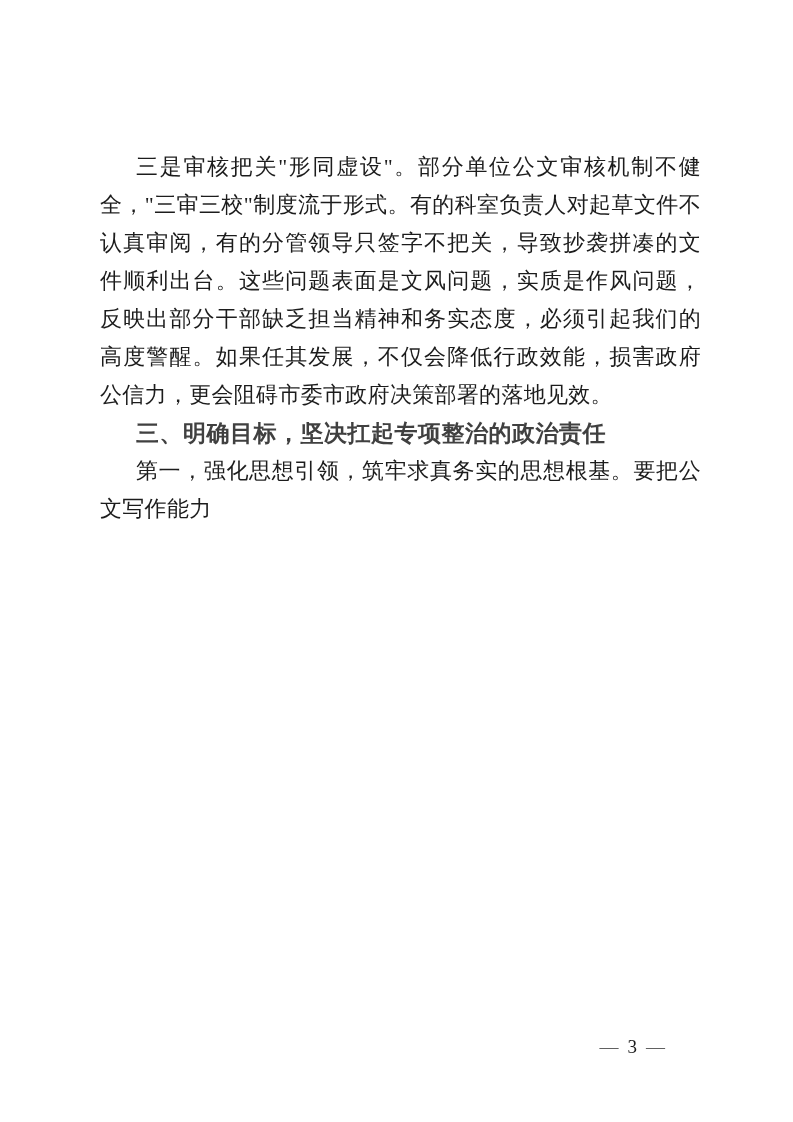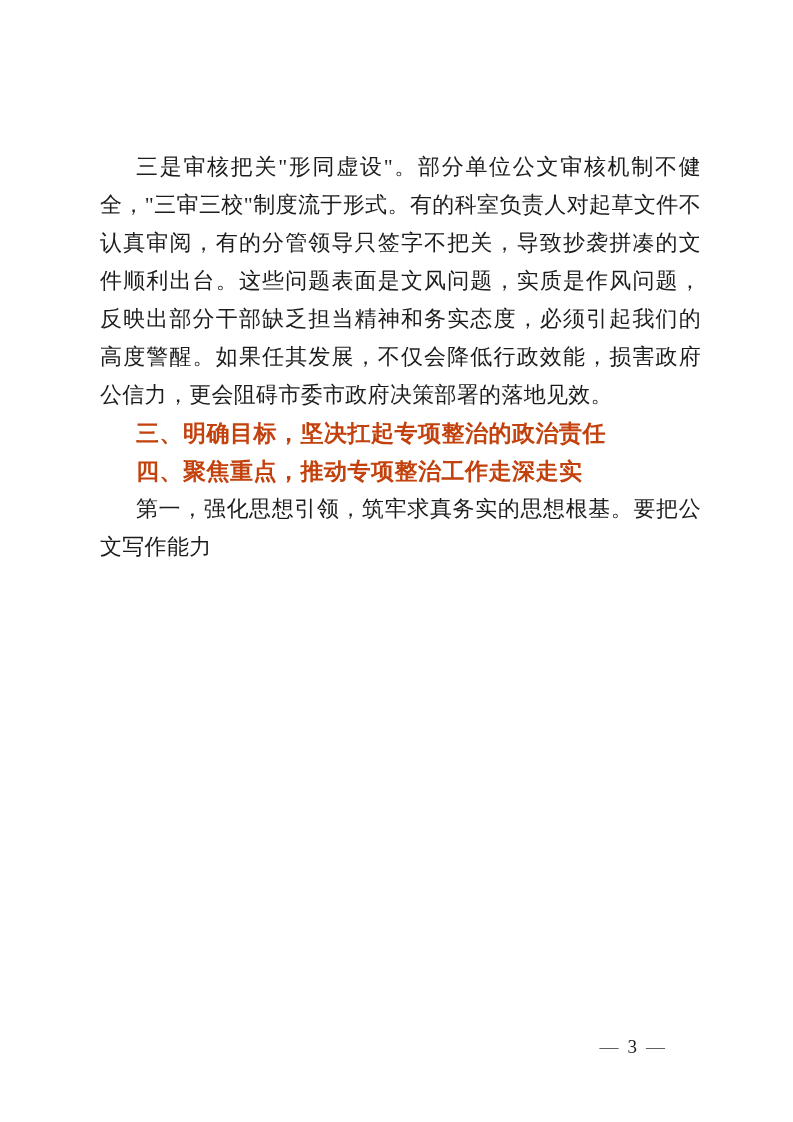--- a/index.html
+++ b/index.html
@@ -29,21 +29,21 @@
     letter-spacing: 0.3px;
   }
   .para {
     text-indent: 36px;
   }
   .heading {
     text-indent: 36px;
     font-family: "Liberation Sans", sans-serif;
     font-weight: bold;
     font-size: 23px;
-    color: #c2410c;
+    color: #404040;
     letter-spacing: 0.5px;
   }
   .page-footer {
     position: absolute;
     right: 128px;
     bottom: 64px;
     font-size: 19px;
     font-family: "Liberation Serif", serif;
     color: #222222;
     display: flex;
@@ -64,21 +64,20 @@
 <div class="page">
 
   <div class="doc-content">
 
     <p class="para">三是审核把关"形同虚设"。部分单位公文审核机制不健全，"三审三校"制度流于形式。有的科室负责人对起草文件不认真审阅，有的分管领导只签字不把关，导致抄袭拼凑的文件顺利出台。这些问题表面是文风问题，实质是作风问题，反映出部分干部缺乏担当精神和务实态度，必须引起我们的高度警醒。如果任其发展，不仅会降低行政效能，损害政府公信力，更会阻碍市委市政府决策部署的落地见效。</p>
 
     <p class="heading">三、明确目标，坚决扛起专项整治的政治责任</p>
 
 
 
-    <p class="heading">四、聚焦重点，推动专项整治工作走深走实</p>
 
 
     <p class="para">第一，强化思想引领，筑牢求真务实的思想根基。要把公文写作能力</p>
 
   </div>
 
   <div class="page-footer">
     <span class="dash">—</span>
     <span class="page-num">3</span>
     <span class="dash">—</span>

